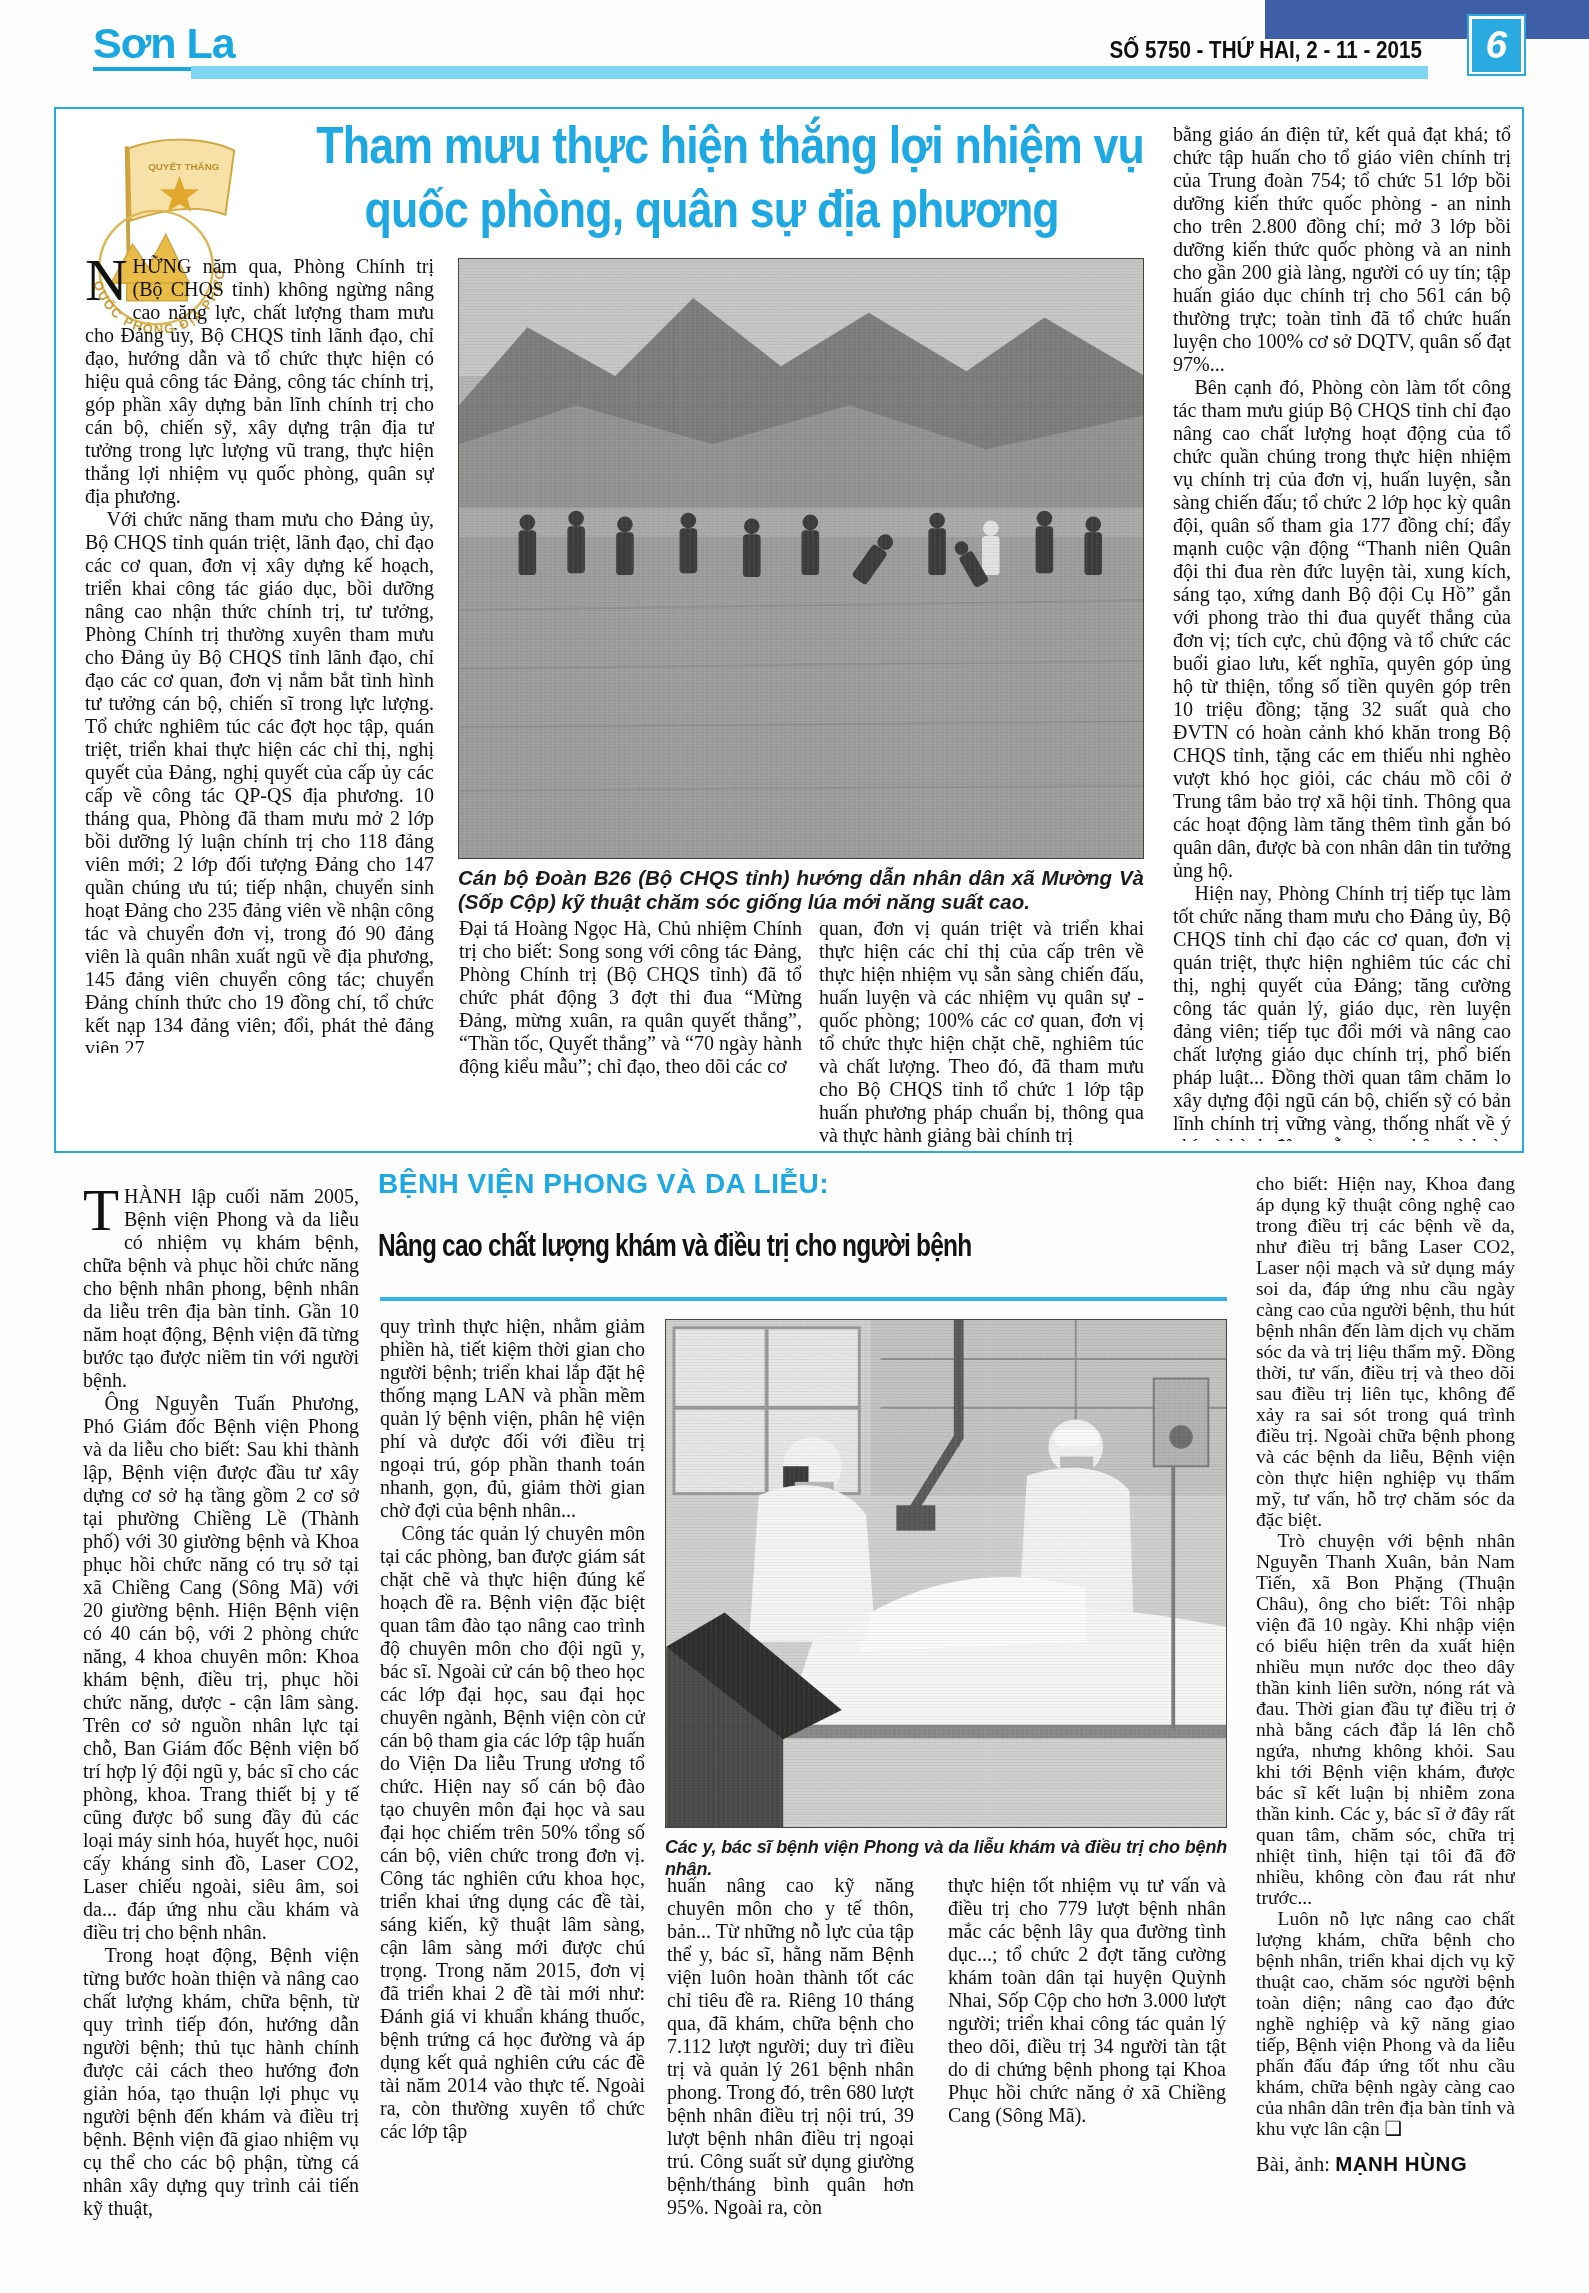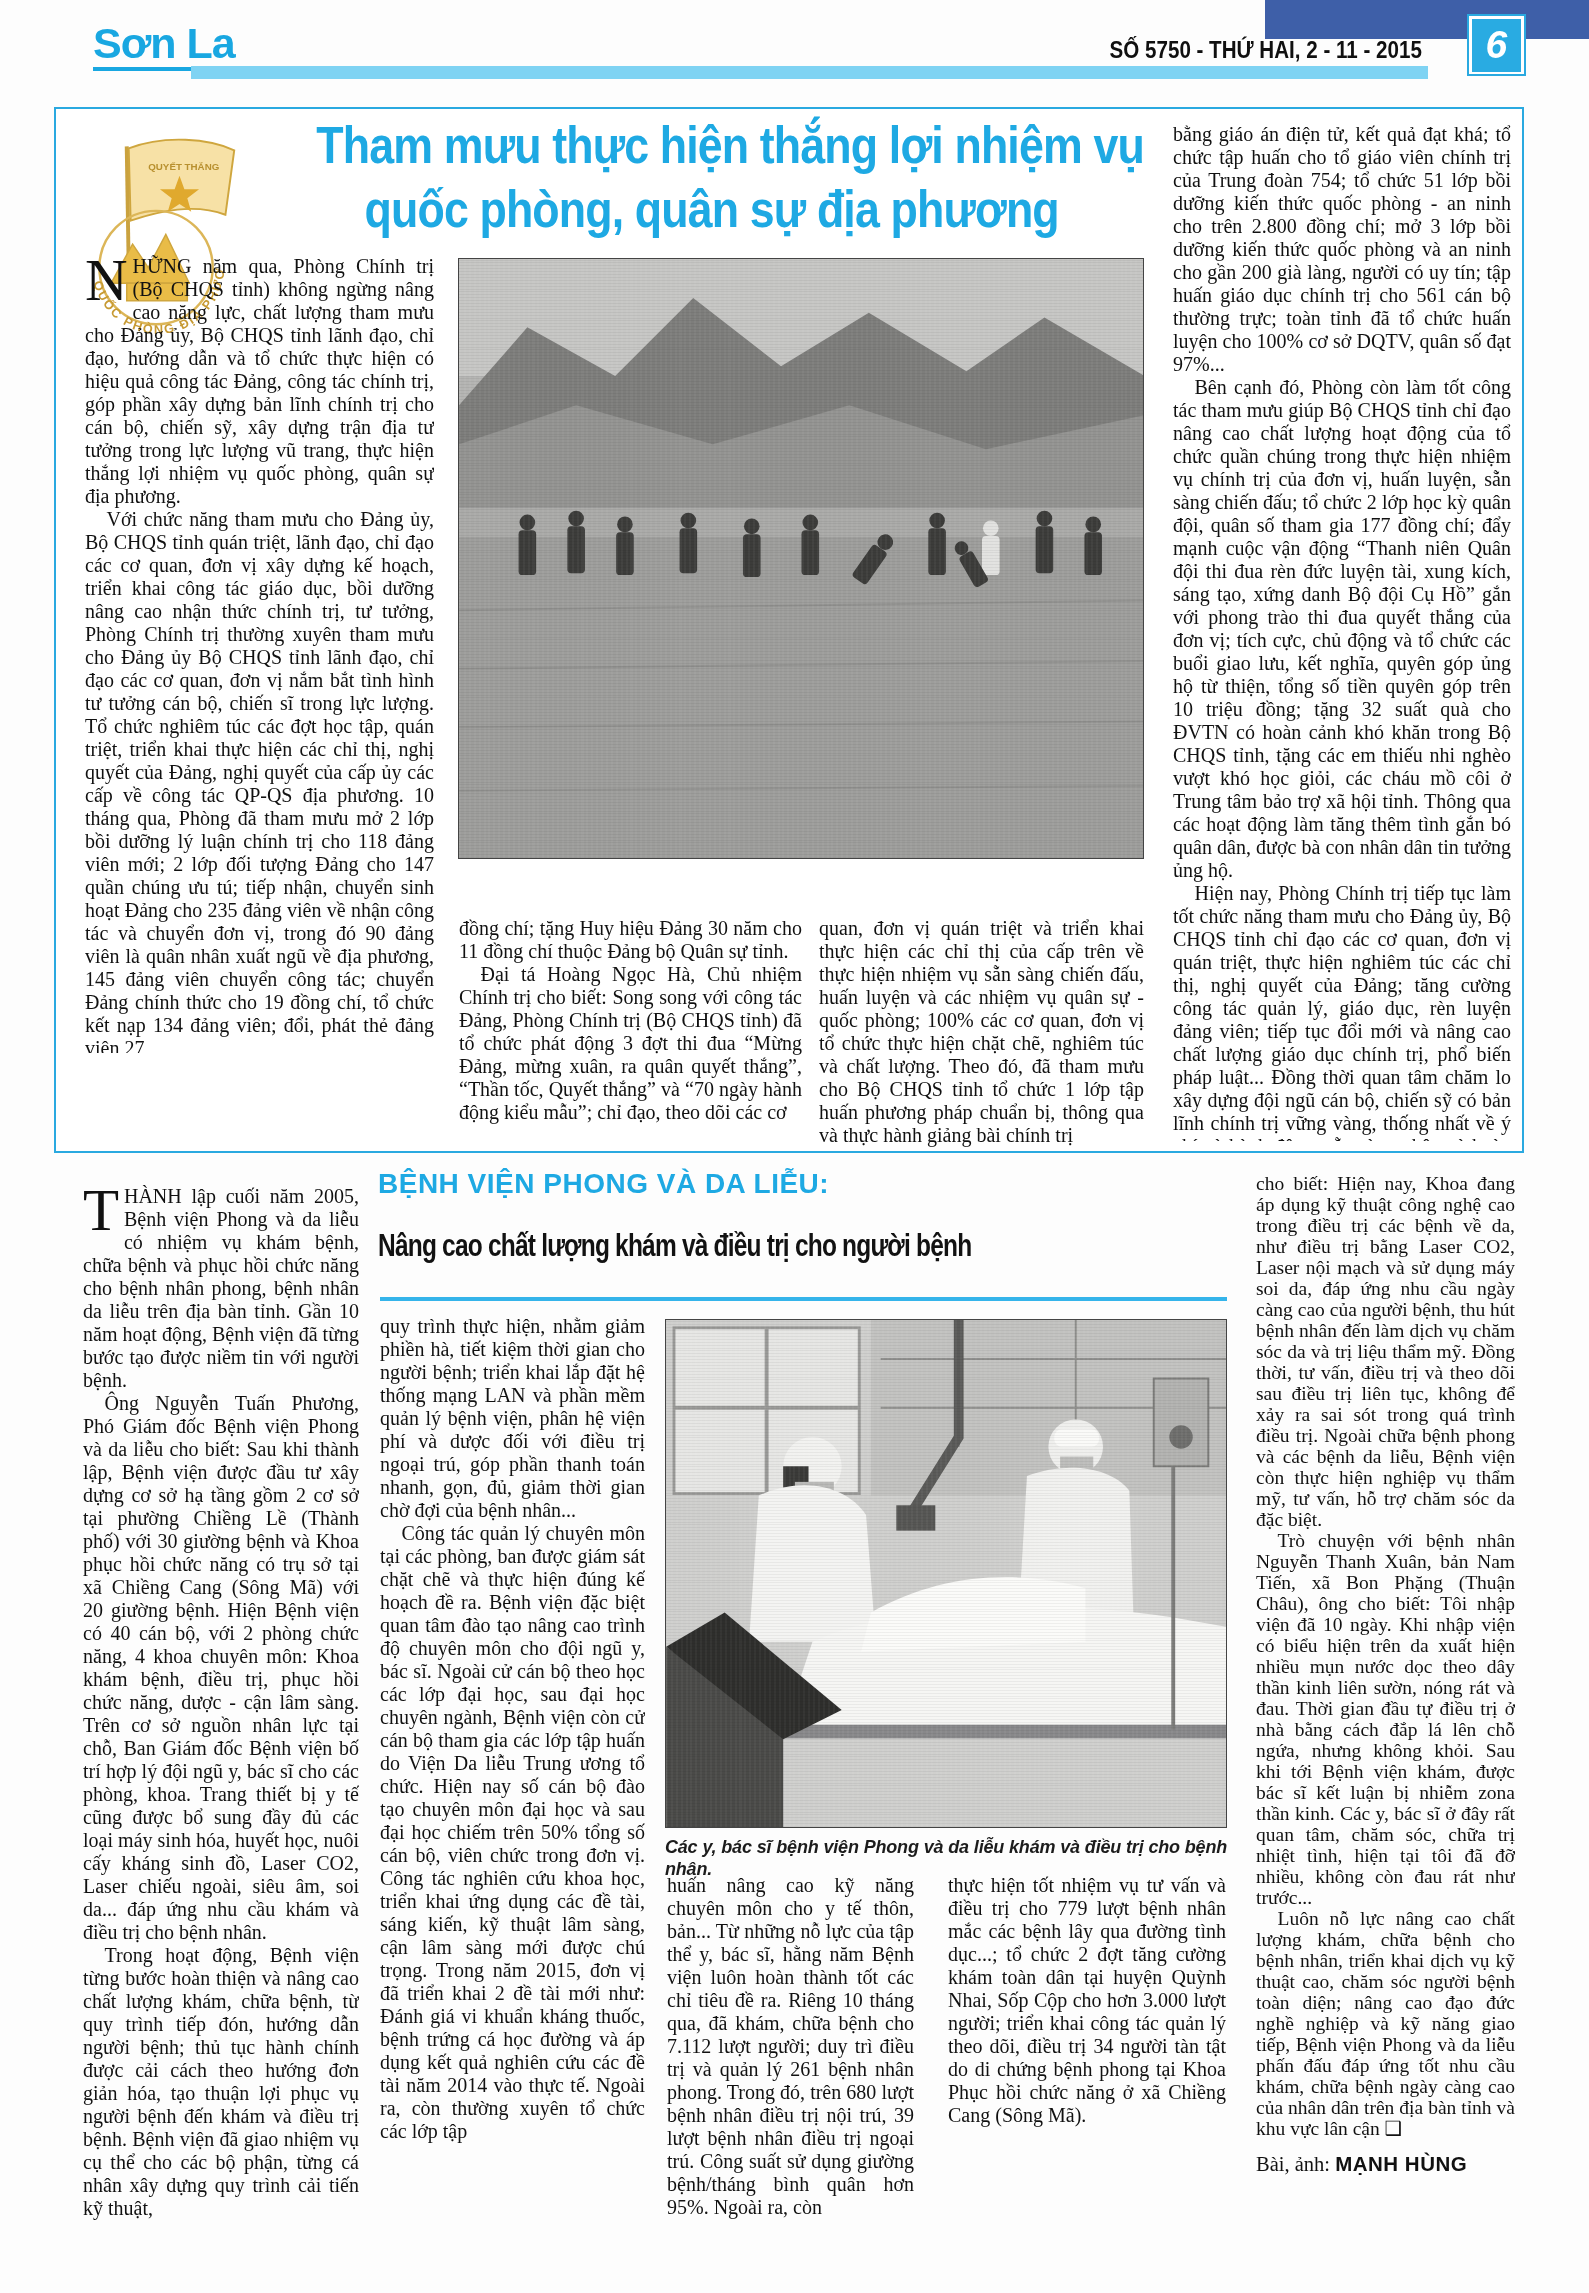--- a/index.html
+++ b/index.html
@@ -149,23 +149,23 @@
       <g stroke="#8e8e8c" stroke-width="2" opacity=".8">
         <line x1="0" y1="360" x2="703" y2="350"></line>
           <line x1="0" y1="420" x2="703" y2="412"></line>
         <line x1="0" y1="480" x2="703" y2="474"></line>
           <line x1="0" y1="545" x2="703" y2="540"></line>
       </g>
     </svg>
     <div class="grain"></div>
   </div>
 
+  <div class="abs photocap" id="a1-caption">Cán bộ Đoàn B26 (Bộ CHQS tỉnh) hướng dẫn nhân dân xã Mường Và (Sốp Cộp) kỹ thuật chăm sóc giống lúa mới năng suất cao.</div>
 
   <div class="abs bodycol" id="a1-col2">
-    <p>đồng chí; tặng Huy hiệu Đảng 30 năm cho 11 đồng chí thuộc Đảng bộ Quân sự tỉnh.</p>
     <p>Đại tá Hoàng Ngọc Hà, Chủ nhiệm Chính trị cho biết: Song song với công tác Đảng, Phòng Chính trị (Bộ CHQS tỉnh) đã tổ chức phát động 3 đợt thi đua “Mừng Đảng, mừng xuân, ra quân quyết thắng”, “Thần tốc, Quyết thắng” và “70 ngày hành động kiểu mẫu”; chỉ đạo, theo dõi các cơ</p>
   </div>
 
   <div class="abs bodycol" id="a1-col3">
     <p>quan, đơn vị quán triệt và triển khai thực hiện các chỉ thị của cấp trên về thực hiện nhiệm vụ sẵn sàng chiến đấu, huấn luyện và các nhiệm vụ quân sự - quốc phòng; 100% các cơ quan, đơn vị tổ chức thực hiện chặt chẽ, nghiêm túc và chất lượng. Theo đó, đã tham mưu cho Bộ CHQS tỉnh tổ chức 1 lớp tập huấn phương pháp chuẩn bị, thông qua và thực hành giảng bài chính trị</p>
   </div>
 
   <div class="abs bodycol" id="a1-col4">
     <p>bằng giáo án điện tử, kết quả đạt khá; tổ chức tập huấn cho tổ giáo viên chính trị của Trung đoàn 754; tổ chức 51 lớp bồi dưỡng kiến thức quốc phòng - an ninh cho trên 2.800 đồng chí; mở 3 lớp bồi dưỡng kiến thức quốc phòng và an ninh cho gần 200 già làng, người có uy tín; tập huấn giáo dục chính trị cho 561 cán bộ thường trực; toàn tỉnh đã tổ chức huấn luyện cho 100% cơ sở DQTV, quân số đạt 97%...</p>
     <p>Bên cạnh đó, Phòng còn làm tốt công tác tham mưu giúp Bộ CHQS tỉnh chỉ đạo nâng cao chất lượng hoạt động của tổ chức quần chúng trong thực hiện nhiệm vụ chính trị của đơn vị, huấn luyện, sẵn sàng chiến đấu; tổ chức 2 lớp học kỳ quân đội, quân số tham gia 177 đồng chí; đẩy mạnh cuộc vận động “Thanh niên Quân đội thi đua rèn đức luyện tài, xung kích, sáng tạo, xứng danh Bộ đội Cụ Hồ” gắn với phong trào thi đua quyết thắng của đơn vị; tích cực, chủ động và tổ chức các buổi giao lưu, kết nghĩa, quyên góp ủng hộ từ thiện, tổng số tiền quyên góp trên 10 triệu đồng; tặng 32 suất quà cho ĐVTN có hoàn cảnh khó khăn trong Bộ CHQS tỉnh, tặng các em thiếu nhi nghèo vượt khó học giỏi, các cháu mồ côi ở Trung tâm bảo trợ xã hội tỉnh. Thông qua các hoạt động làm tăng thêm tình gắn bó quân dân, được bà con nhân dân tin tưởng ủng hộ.</p>

